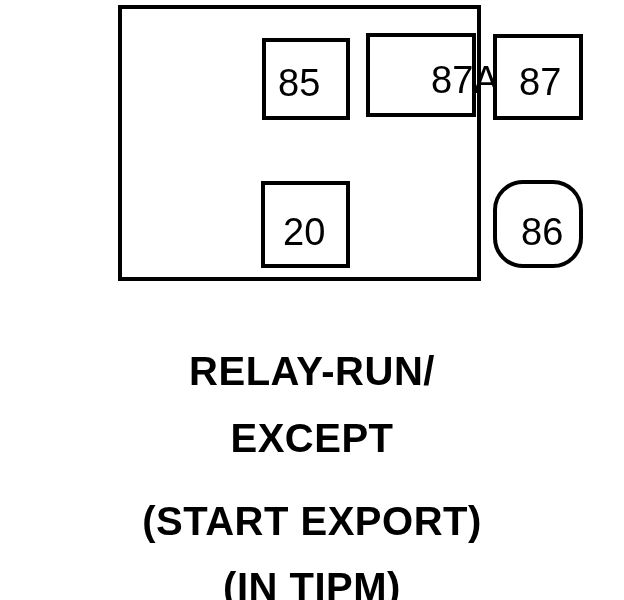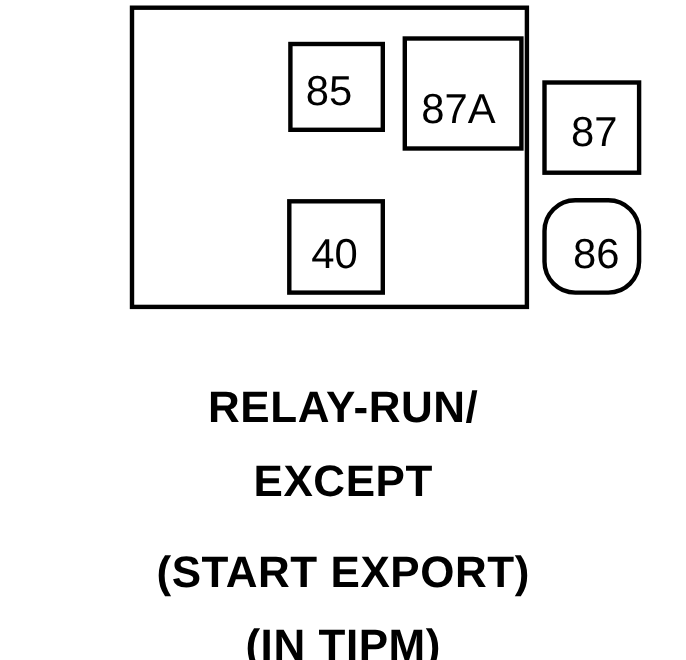--- a/index.html
+++ b/index.html
@@ -45,22 +45,22 @@
     font-weight: 400;
     line-height: 1;
     color: #000000;
     padding-left: 12px;
     padding-bottom: 14px;
     white-space: nowrap;
   }
 
   
   .t-85  { left: 140px; top: 29px;  width: 88px;  height: 82px; }
-  .t-87a { left: 244px; top: 24px;  width: 110px; height: 104px; }
-  .t-87  { left: 371px; top: 25px;  width: 90px;  height: 86px; margin-top: 39px; }
+  .t-87a { left: 244px; top: 24px;  width: 110px; height: 84px; padding-left: 48px; }
+  .t-87  { left: 371px; top: 25px;  width: 90px;  height: 86px; }
   .t-30  { left: 139px; top: 172px; width: 89px;  height: 87px; }
   .t-86  { left: 371px; top: 171px; width: 90px;  height: 88px; border-radius: 30px; }
 
   .t-87a .terminal-label { padding-left: 13px; padding-bottom: 14px; }
   .t-87  .terminal-label { padding-left: 22px; padding-bottom: 15px; }
   .t-30  .terminal-label { padding-left: 18px; padding-bottom: 13px; }
   .t-86  .terminal-label { padding-left: 24px; padding-bottom: 13px; }
 
   
   .caption {
@@ -97,21 +97,21 @@
 
     <div class="terminal t-87a">
       <span class="terminal-label">87A</span>
     </div>
 
     <div class="terminal t-87">
       <span class="terminal-label">87</span>
     </div>
 
     <div class="terminal t-30">
-      <span class="terminal-label">40</span>
+      <span class="terminal-label">20</span>
     </div>
 
     <div class="terminal t-86">
       <span class="terminal-label">86</span>
     </div>
 
   </div>
 
   <div class="caption">
     <div class="caption-line l1">RELAY-RUN/</div>

